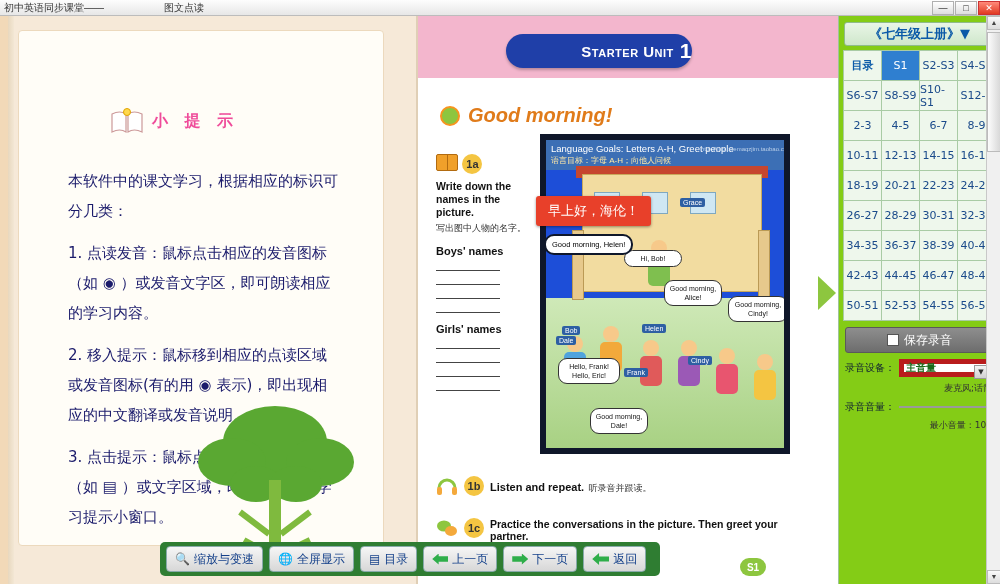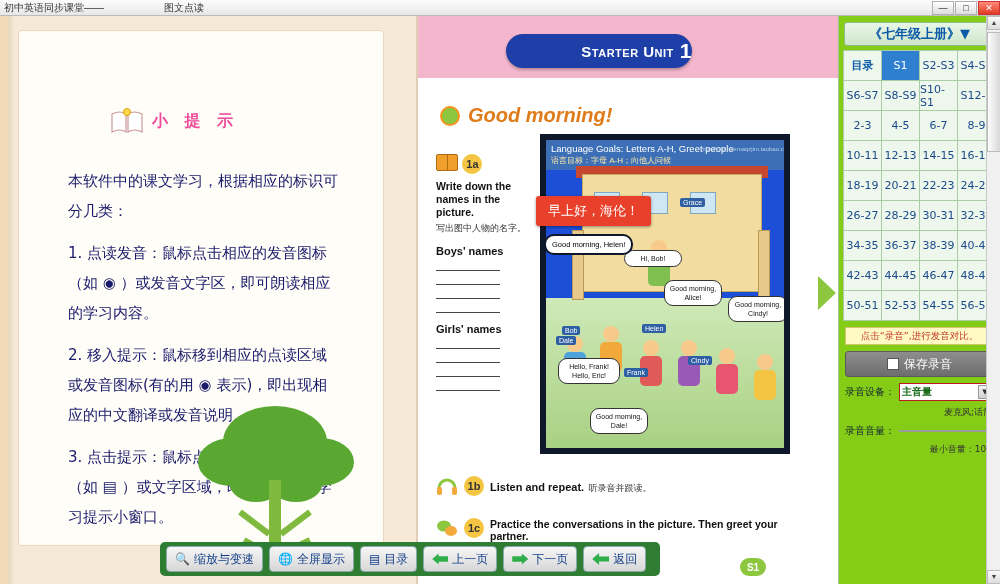--- a/index.html
+++ b/index.html
@@ -266,21 +266,21 @@
     border: 1px solid #5a5a5a; border-radius: 3px;
     color: #fff; font-size: 12px;
     display: flex; align-items: center; justify-content: center; gap: 5px;
     font-family: "DejaVu Sans", sans-serif;
   }
   .floppy { width: 12px; height: 12px; background: #fff; border: 1px solid #555; }
   .rp-field { display: flex; align-items: center; margin: 5px 6px; font-size: 10px; color: #123; gap: 4px;
     font-family: "DejaVu Sans", sans-serif; }
   .rp-field .lab { white-space: nowrap; }
   .rp-select {
-    flex: 1; height: 18px; background: #fff; border: 1px solid #b91c1c;
+    flex: 1; height: 18px; background: #fff; border: 5px solid #b91c1c;
     display: flex; align-items: center; padding: 0 2px;
     font-size: 10px; color: #0b3; position: relative;
   }
   .rp-select .val { color: #1a6b1a; font-weight: bold; }
   .rp-select .caret {
     position: absolute; right: 1px; top: 1px; width: 14px; height: 14px;
     background: linear-gradient(#f4f4f4,#d0d0d0); border: 1px solid #999;
     display: flex; align-items: center; justify-content: center; font-size: 7px; color: #333;
   }
   .rp-note { text-align: right; font-size: 9px; color: #333; margin: 2px 8px;
@@ -560,21 +560,20 @@
       <div class="cell">44-45</div>
       <div class="cell">46-47</div>
       <div class="cell">48-49</div>
 
       <div class="cell">50-51</div>
       <div class="cell">52-53</div>
       <div class="cell">54-55</div>
       <div class="cell">56-57</div>
     </div>
 
-    <div class="rp-hint">点击“录音”,进行发音对比。</div>
 
 
     <div class="rp-save">
       <span class="floppy"></span>
       <span>保存录音</span>
     </div>
 
     <div class="rp-field">
       <span class="lab">录音设备：</span>
       <span class="rp-select">

